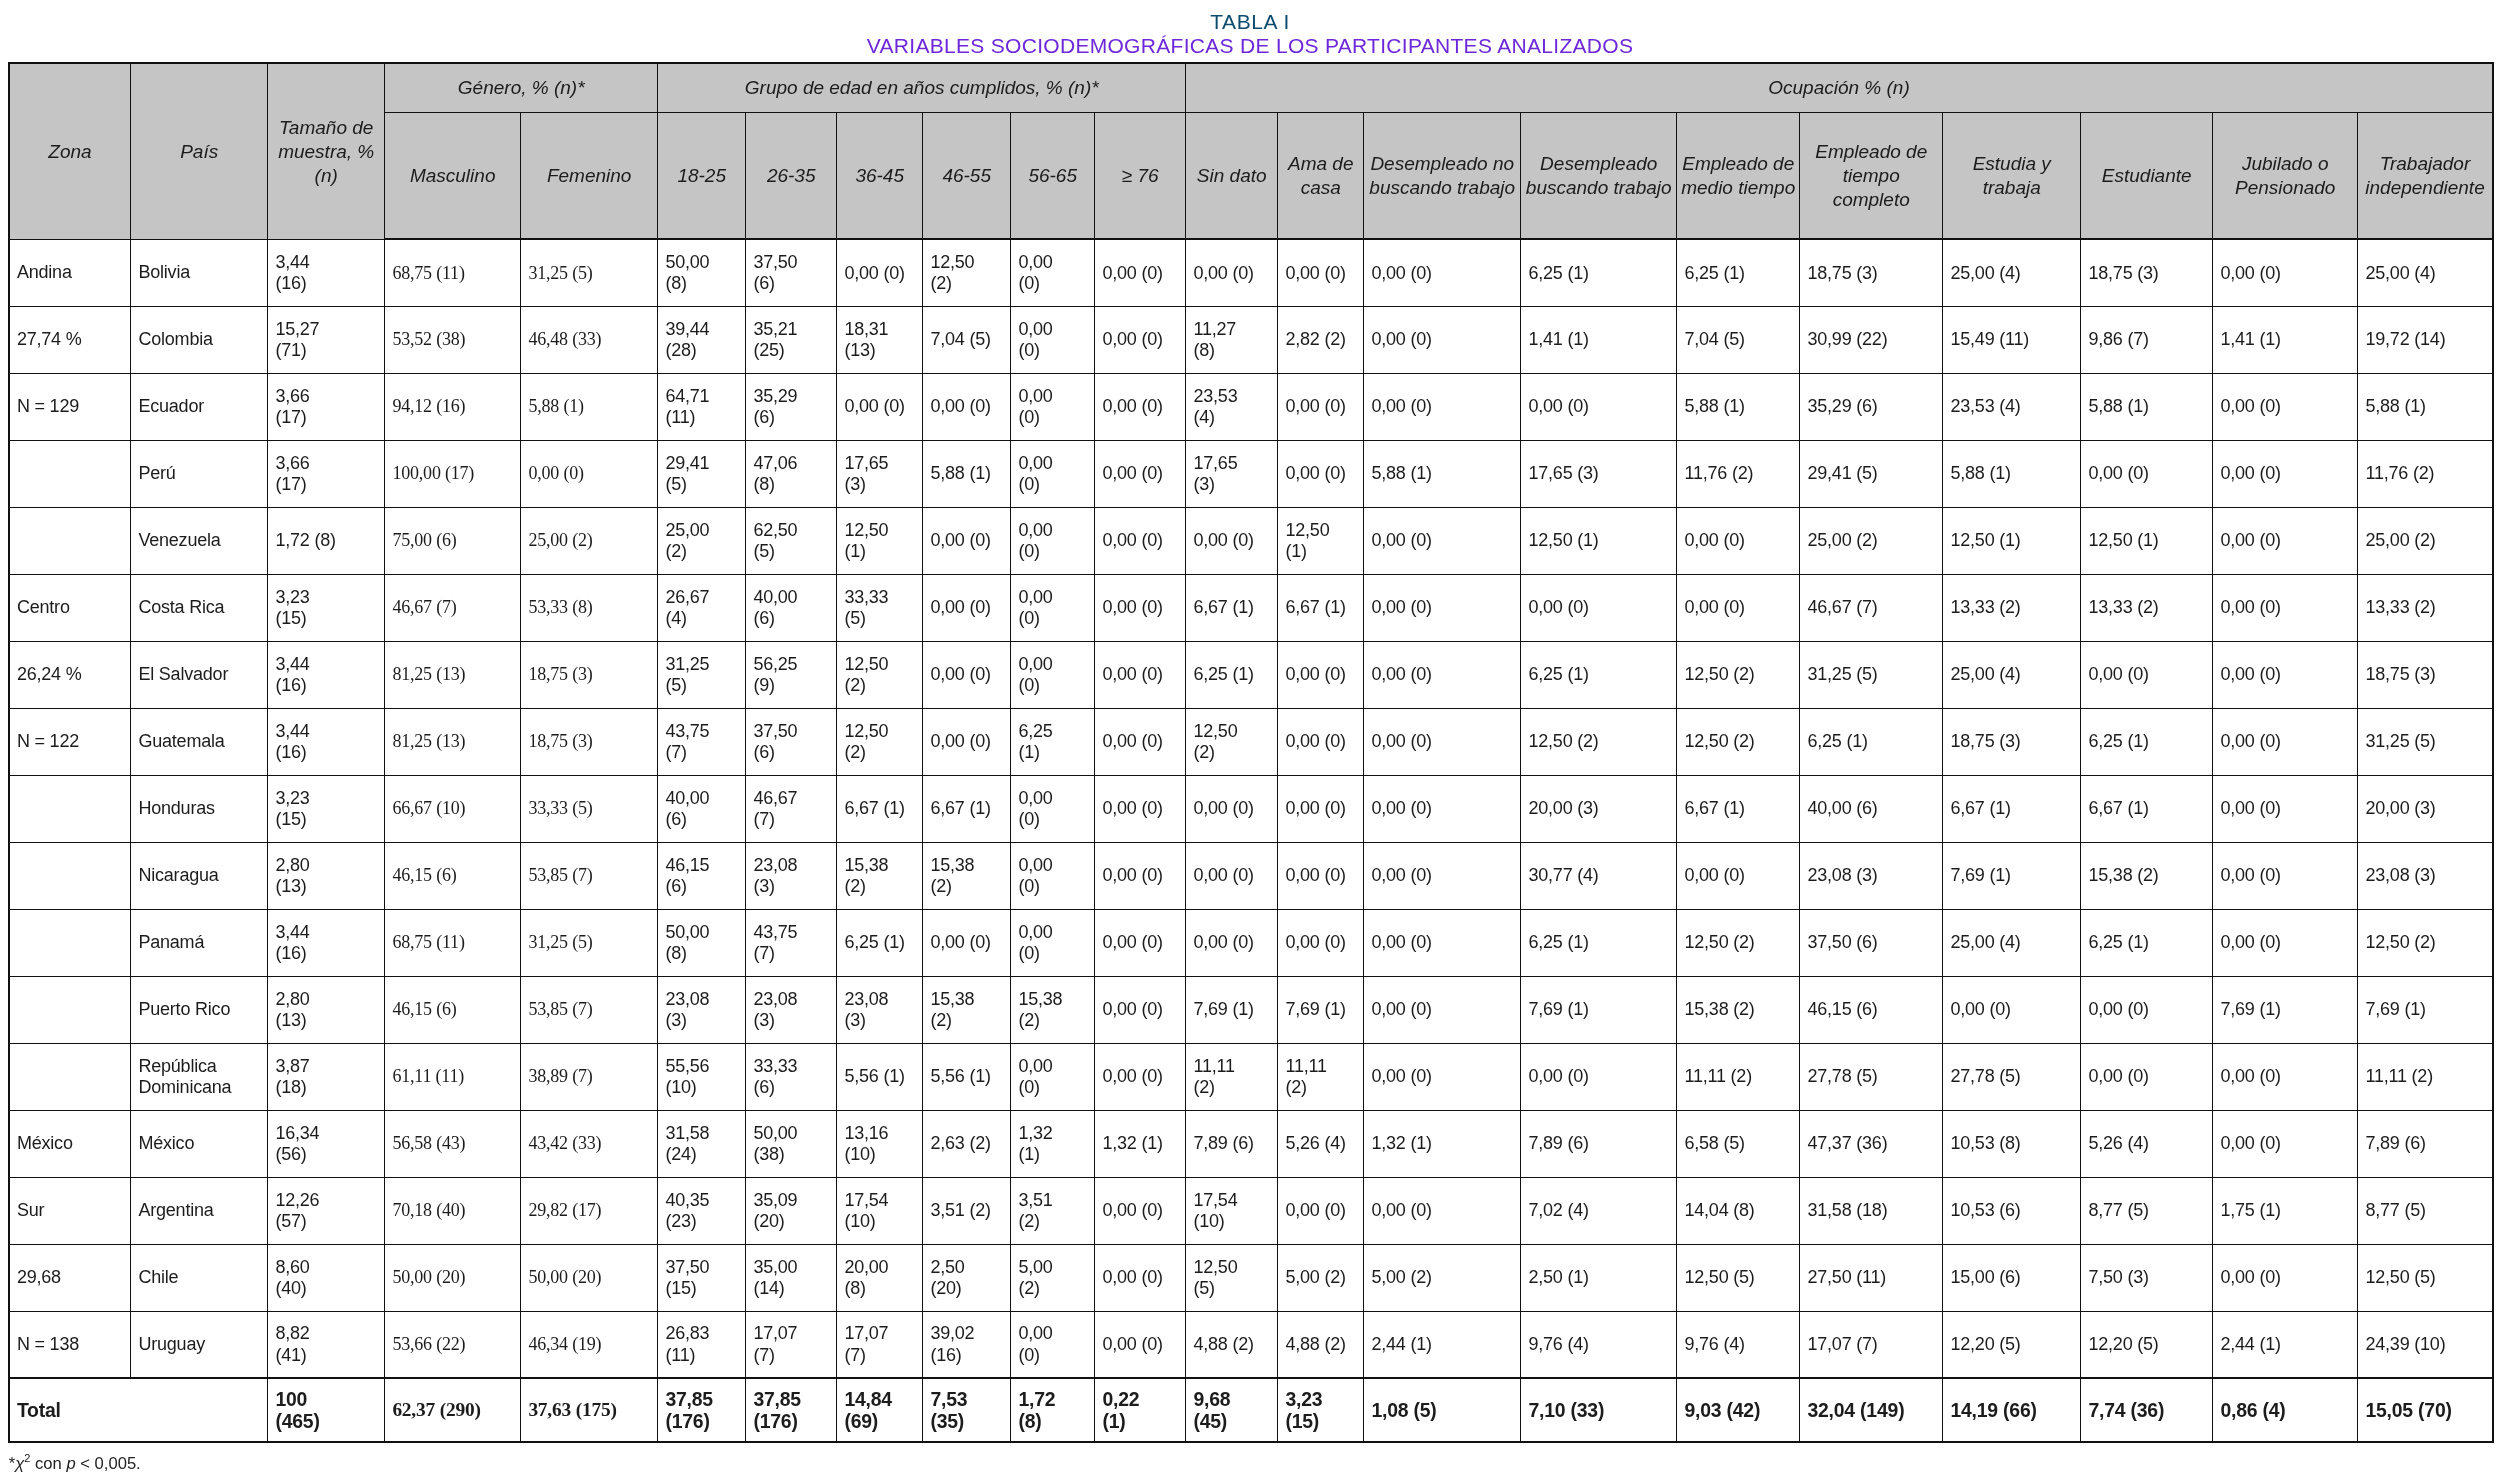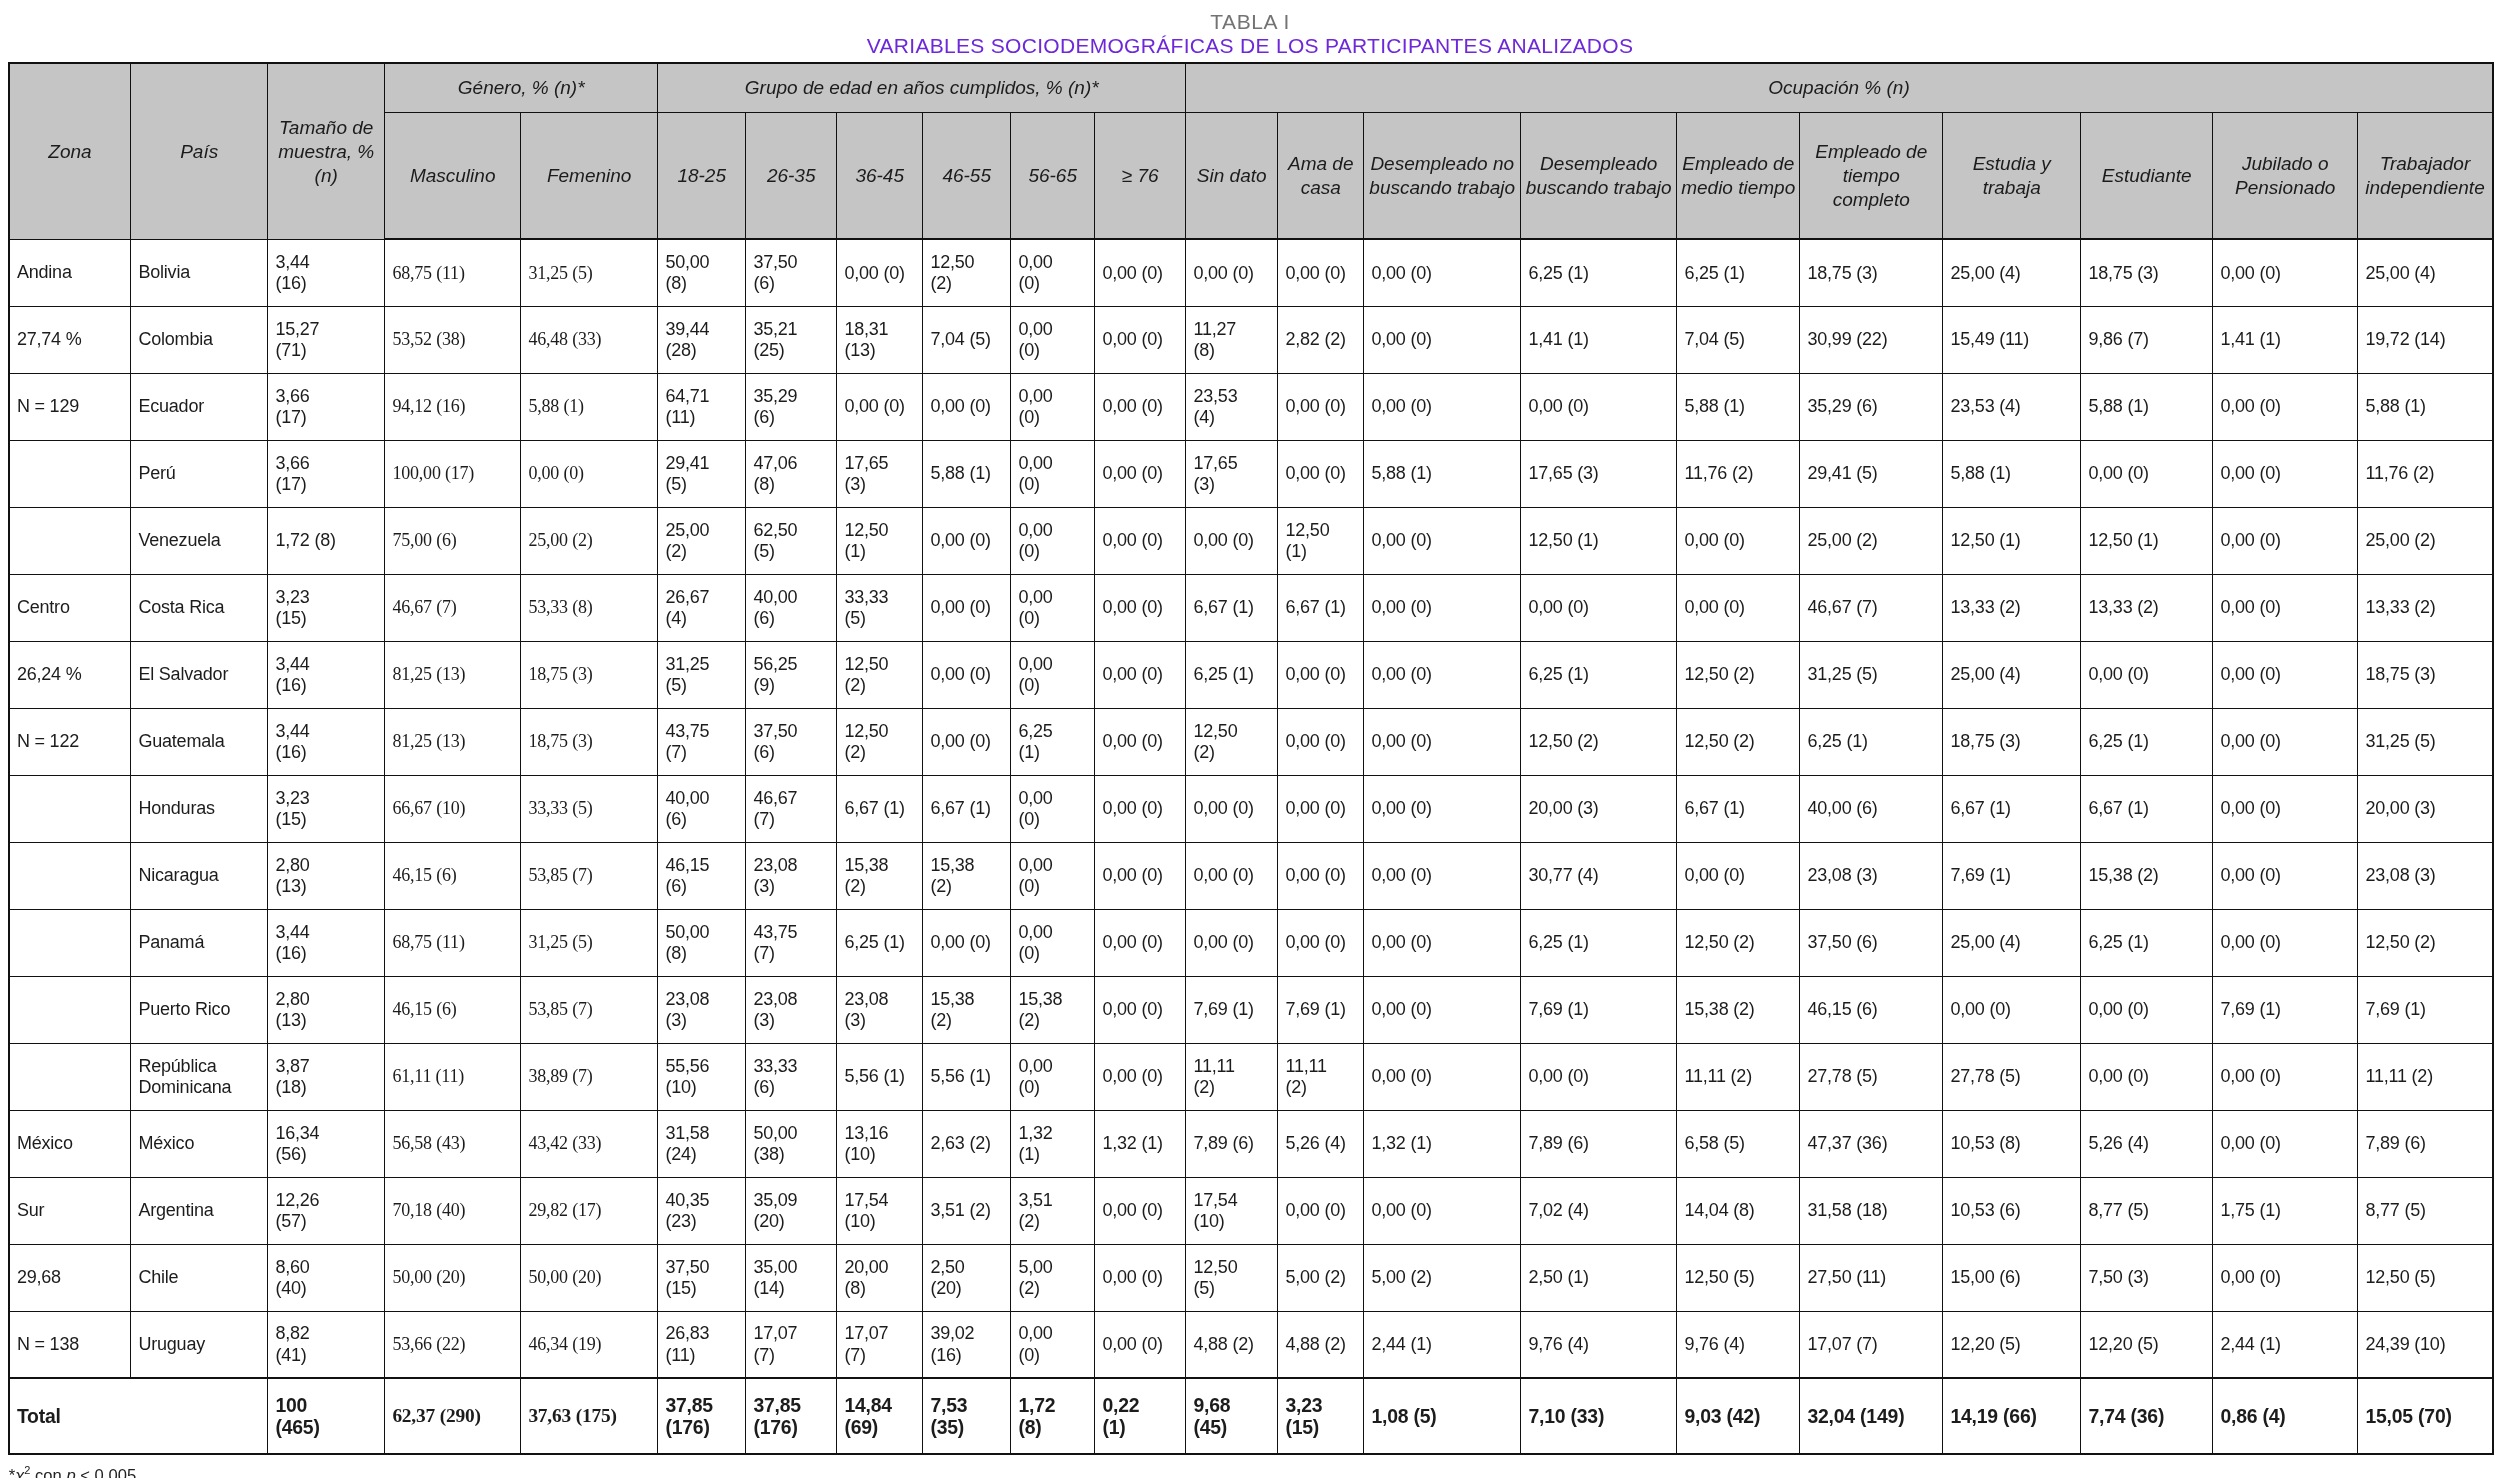--- a/index.html
+++ b/index.html
@@ -6,21 +6,21 @@
     margin: 0; padding: 0;
     width: 2500px; height: 1479px;
     background: #ffffff;
     font-family: "Liberation Sans", "DejaVu Sans", sans-serif;
     color: #1c1c1c;
     overflow: hidden;
   }
   .page { width: 2500px; height: 1479px; position: relative; }
 
   .title-block { text-align: center; padding-top: 10px; line-height: 24px; }
-  .title-line1 { font-size: 21px; color: #737373; letter-spacing: 0.6px; }
+  .title-line1 { font-size: 21px; color: #0c4a6e; letter-spacing: 0.6px; }
   .title-line2 { font-size: 21px; color: #6d28d9; letter-spacing: 0.3px; }
 
   table.soc {
     table-layout: fixed;
     border-collapse: collapse;
     width: 2484px;
     margin: 4.4px 7.7px 0 7.7px;
     border: 2.8px solid #111;
   }
   th, td {
@@ -54,21 +54,21 @@
     padding: 2.2px 5.5px 2.2px 7.2px;
     letter-spacing: -0.2px;
   }
   td.zona, td.pais { padding-right: 11px; }
   
   td.c0 { padding-right: 40px; }               
   td.c1, td.c2 { padding-right: 31px; font-family: Liberation Serif, serif; }        
   td.c3, td.c4, td.c5, td.c6, td.c7, td.c8,    
   td.c9, td.c10 { padding-right: 16.6px; }       
 
-  tr.total { height: 76px; }
+  tr.total { height: 64px; }
   tr.total td { font-weight: bold; font-size: 19.4px; border-top-width: 2.2px; }
   tr.total td.v { padding-right: 19px; }
   tr.total td.c0 { padding-right: 40px; }
 
   .footnote {
     margin: 8.8px 0 0 8.8px;
     font-size: 16.6px;
     color: #222;
   }
   .footnote .it { font-style: italic; }

